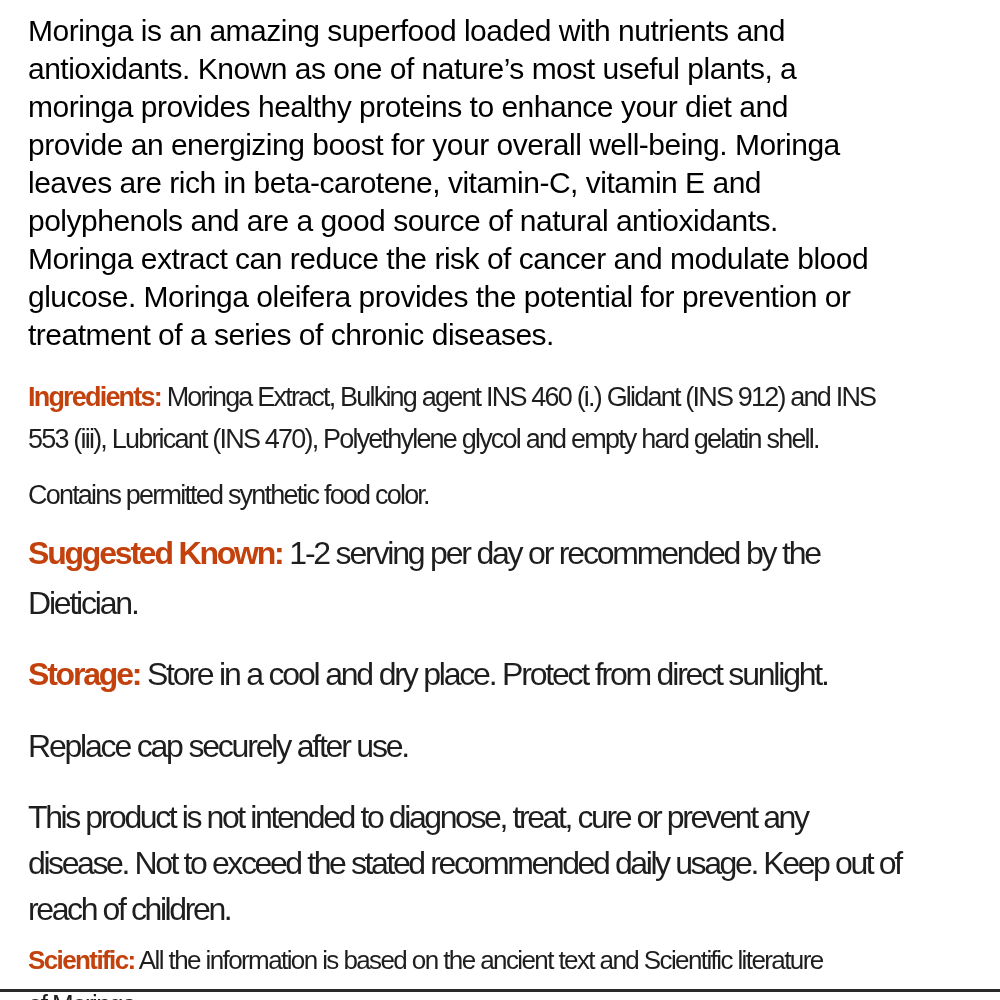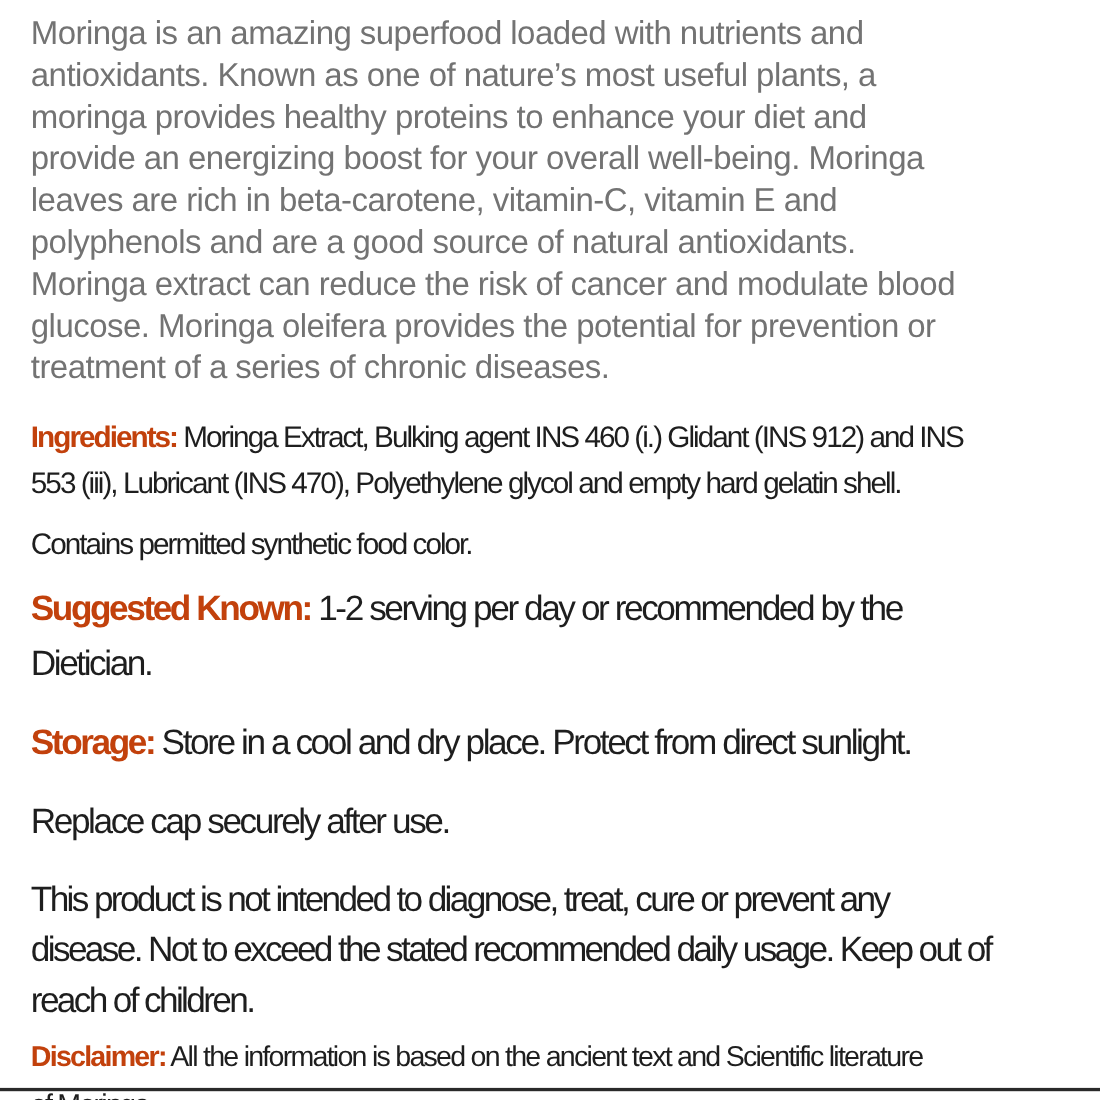--- a/index.html
+++ b/index.html
@@ -22,21 +22,21 @@
   p { margin: 0; }
   .pre { white-space: pre-line; }
   .gold {
     color: #c2410c;
     font-weight: 700;
   }
   .intro {
     font-size: 30px;
     line-height: 38px;
     letter-spacing: -0.5px;
-    color: #737373;
+    color: #000000;
   }
   .ing {
     margin-top: 22px;
     font-size: 27px;
     line-height: 42px;
     letter-spacing: -1.8px;
   }
   .contains {
     margin-top: 14px;
     font-size: 27px;
@@ -99,18 +99,18 @@
   <p class="dose"><span class="gold">Suggested Known:</span> <span class="pre">1-2 serving per day or recommended by the
 Dietician.</span></p>
 
   <p class="storage"><span class="gold">Storage:</span> <span class="pre">Store in a cool and dry place. Protect from direct sunlight.
 Replace cap securely after use.</span></p>
 
   <p class="warning pre">This product is not intended to diagnose, treat, cure or prevent any
 disease. Not to exceed the stated recommended daily usage. Keep out of
 reach of children.</p>
 
-  <p class="disclaimer"><span class="gold">Disclaimer:</span> <span class="pre">All the information is based on the ancient text and Scientific literature
+  <p class="disclaimer"><span class="gold">Scientific:</span> <span class="pre">All the information is based on the ancient text and Scientific literature
 of Moringa.</span></p>
 
   <div class="bottom-bar"></div>
 
 </div>
 
 </body></html>

